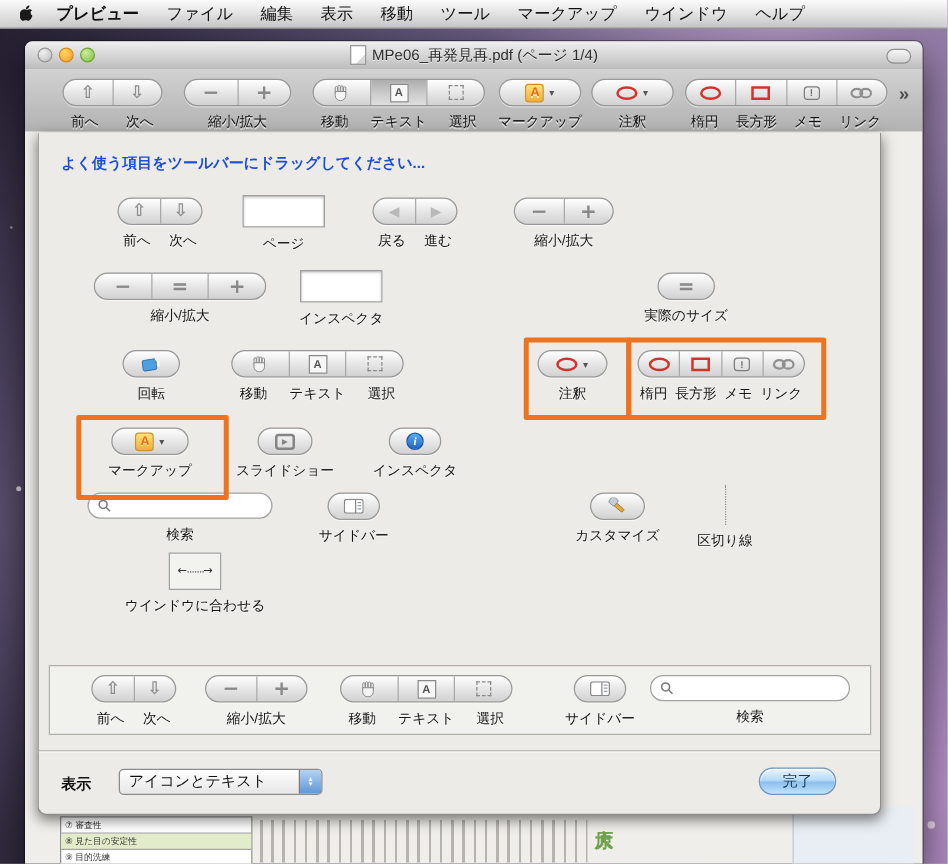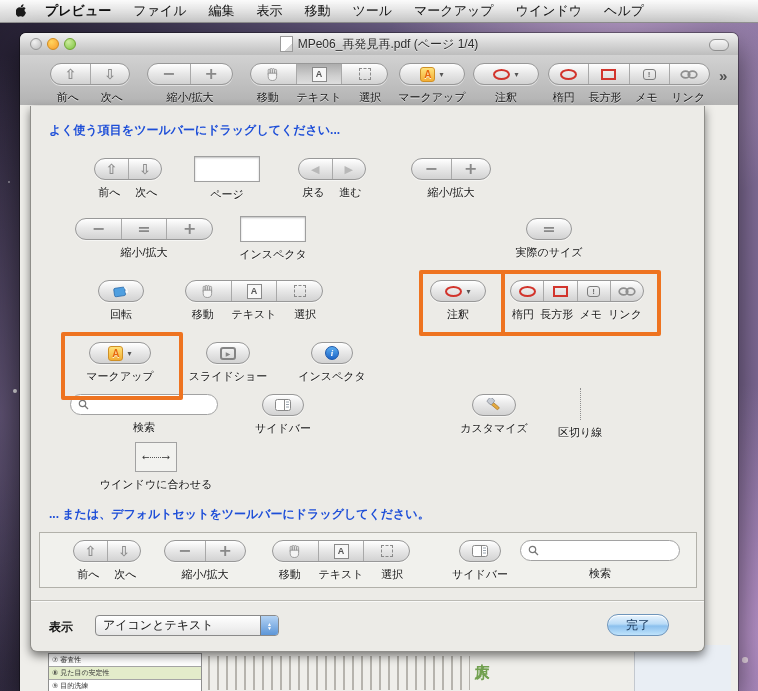--- a/index.html
+++ b/index.html
@@ -79,21 +79,21 @@
   .flexsq .ar{font-size:9px;color:#333;line-height:1;font-family:"DejaVu Sans",sans-serif;}
   
   .sheet{position:absolute;left:10px;top:73px;width:675px;height:546px;background:#ecebe7;
          border:1px solid #8f8e8a;border-top:none;border-radius:0 0 7px 7px;box-shadow:0 4px 10px rgba(0,0,0,.5);box-sizing:border-box;}
   .intro,.defintro{position:absolute;font-size:12px;font-weight:bold;color:#1d4ed8;white-space:nowrap;}
   .hl{position:absolute;border:4px solid #ee7320;border-radius:2px;pointer-events:none;z-index:6;}
   .defbox{position:absolute;left:8px;top:426px;width:658px;height:56px;border:1px solid #b2b1aa;
           background:rgba(252,252,250,.35);box-sizing:border-box;}
   .divider{position:absolute;left:0;top:494px;width:100%;border-top:1px solid #bbbab4;box-shadow:0 1px 0 rgba(255,255,255,.7);}
   .showlbl{position:absolute;left:18px;top:513px;font-size:12px;font-weight:bold;color:#111;}
-  .popup{position:absolute;left:64px;top:509px;width:184px;height:21px;display:flex;align-items:stretch;
+  .popup{position:absolute;left:64px;top:509px;width:163px;height:21px;display:flex;align-items:stretch;
          border:1px solid #8a8a8a;border-radius:4px;overflow:hidden;background:linear-gradient(#fff,#e6e6e6);box-sizing:border-box;}
   .popup .val{flex:1;display:flex;align-items:center;padding-left:7px;font-size:12px;color:#111;white-space:nowrap;}
   .popup .step{width:17px;background:linear-gradient(#b4d3f4,#5d96d8);border-left:1px solid #7d7d7d;display:flex;
                flex-direction:column;align-items:center;justify-content:center;color:#fff;font-size:5px;line-height:4px;}
   .done{position:absolute;left:576px;top:508px;width:62px;height:22px;border-radius:11px;border:1px solid #6f95bb;
         background:linear-gradient(#eaf4fd,#b9dbf7 45%,#8cc0ee 55%,#bfe3fb);display:flex;align-items:center;justify-content:center;
         font-size:12px;color:#16365a;box-shadow:inset 0 1px 1px #fff;box-sizing:border-box;}
   
   .content{position:absolute;left:0;top:72px;width:100%;height:586px;background:#efeeea;}
   .minitable{position:absolute;left:28px;top:548px;width:152px;border:1px solid #8f8f8f;background:#fff;font-size:7px;color:#333;}
@@ -473,21 +473,20 @@
           <span class="dots"></span>
           <span class="ar">→</span>
       </div>
       <div class="lbl">ウインドウに合わせる</div>
     </div>
 
     <div class="hl" style="left:388px;top:164px;width:78px;height:58px"></div>
     <div class="hl" style="left:470px;top:164px;width:152px;height:58px"></div>
     <div class="hl" style="left:30px;top:226px;width:114px;height:60px"></div>
 
-    <div class="defintro" style="left:18px;top:400px">... または、デフォルトセットをツールバーにドラッグしてください。</div>
 
     <div class="defbox">
       <div class="sit" style="left:30px;top:7px;width:74px">
         <div class="cap" style="width:68px">
           <span class="seg">
               <span class="g">⇧</span>
             </span>
           <span class="seg">
               <span class="g">⇩</span>
             </span>

